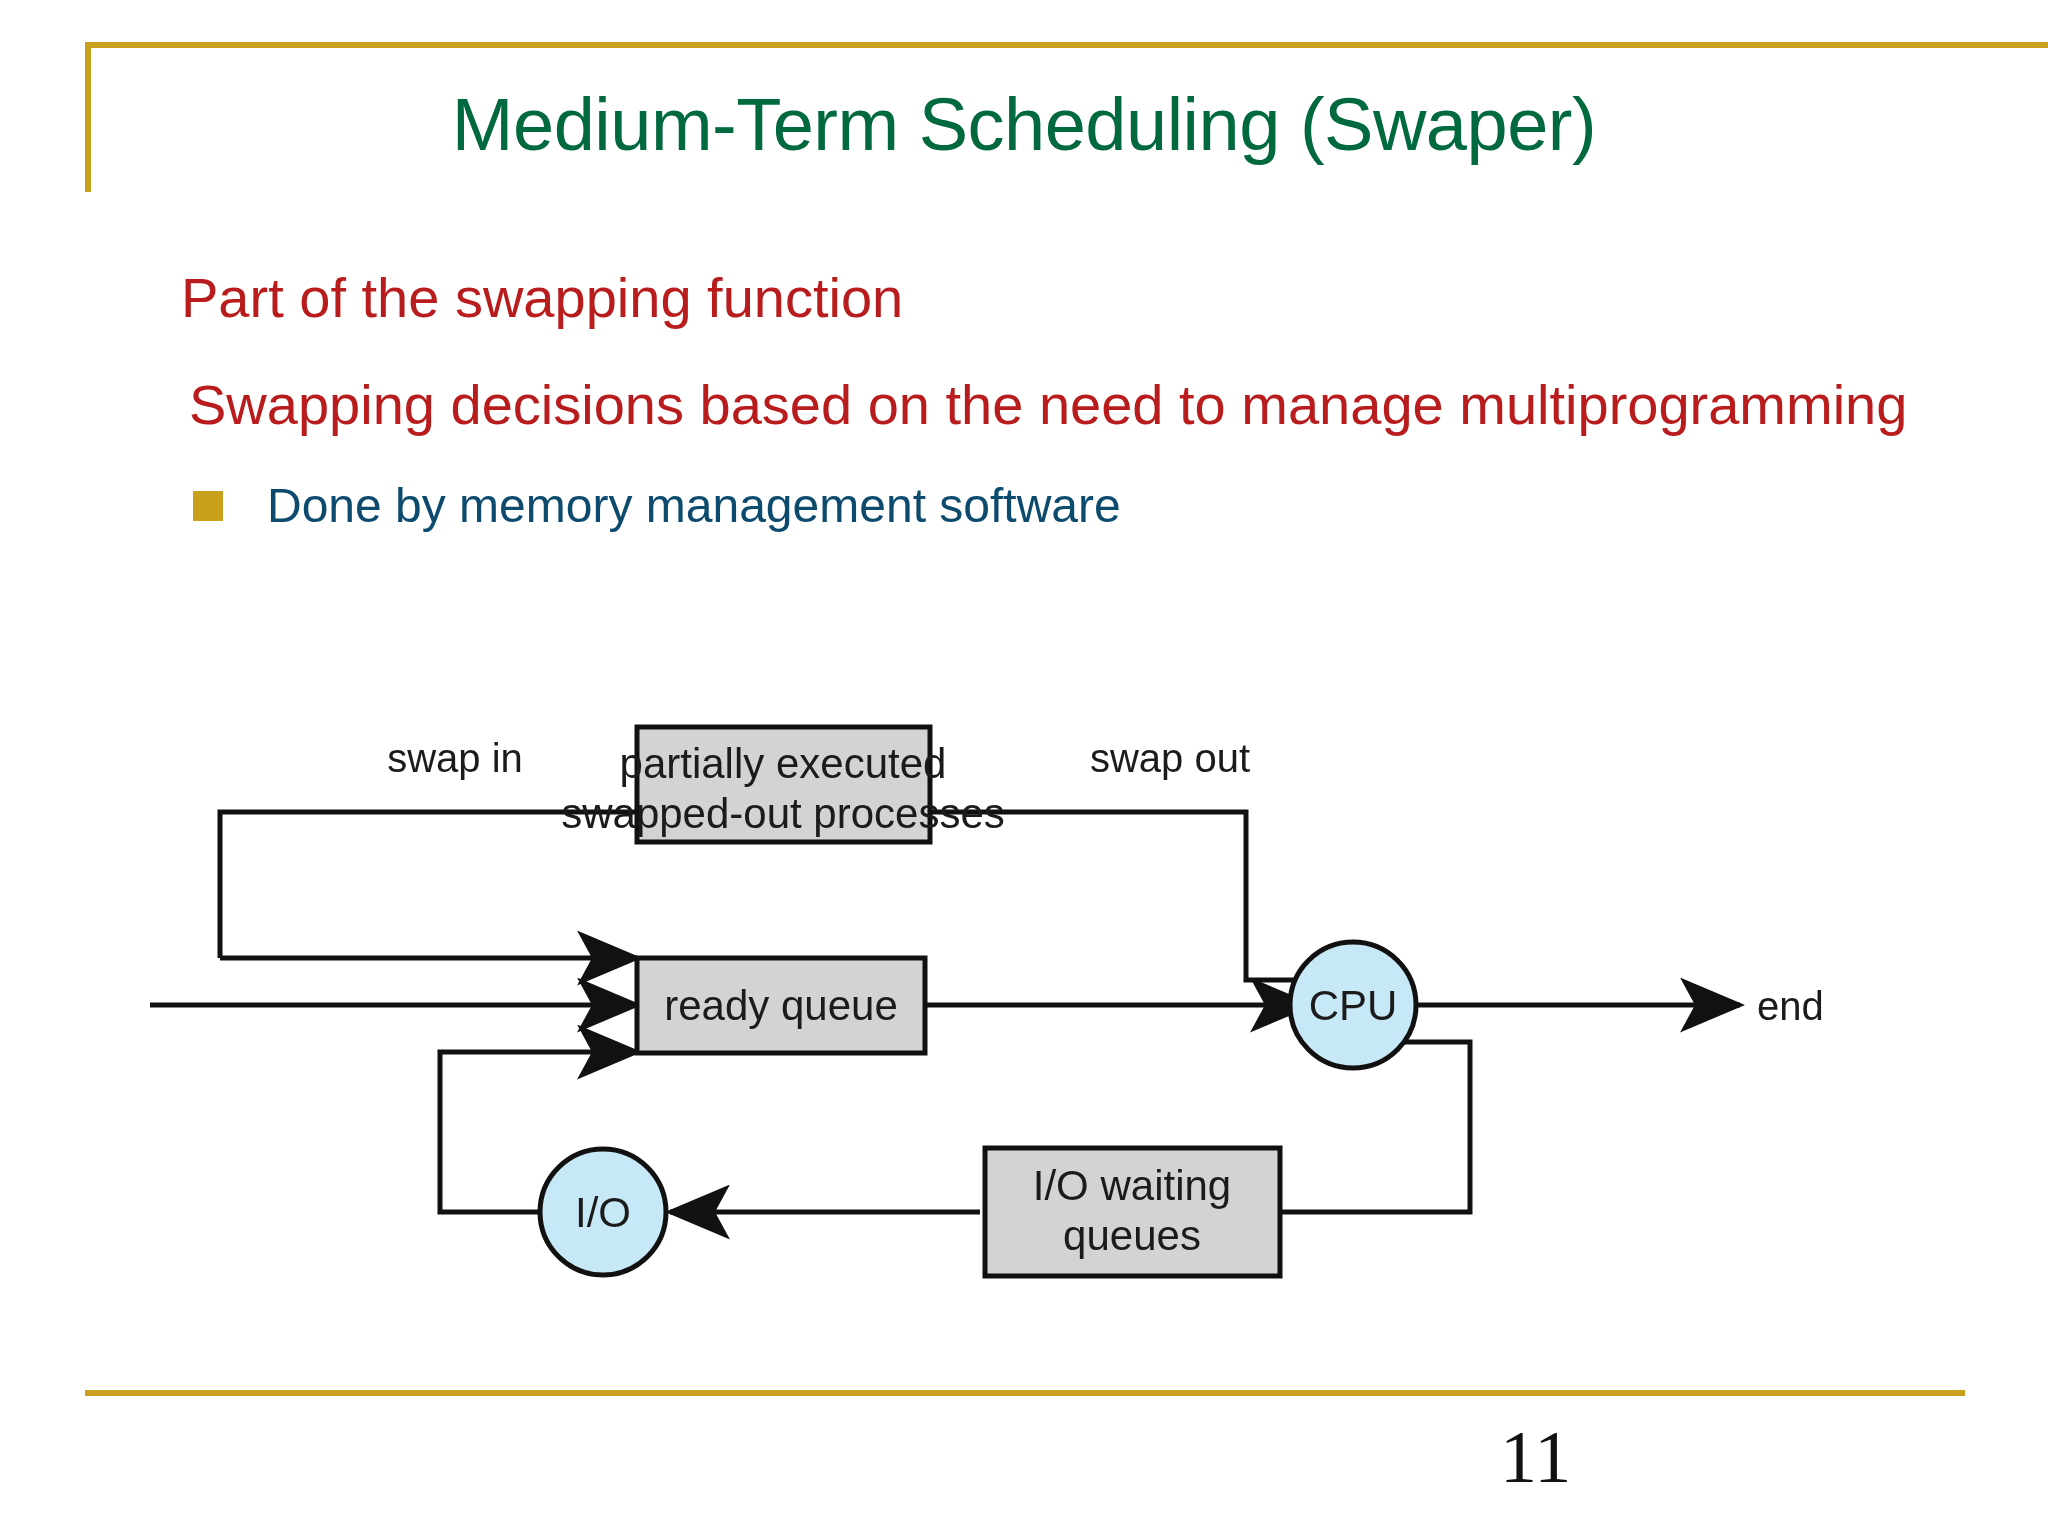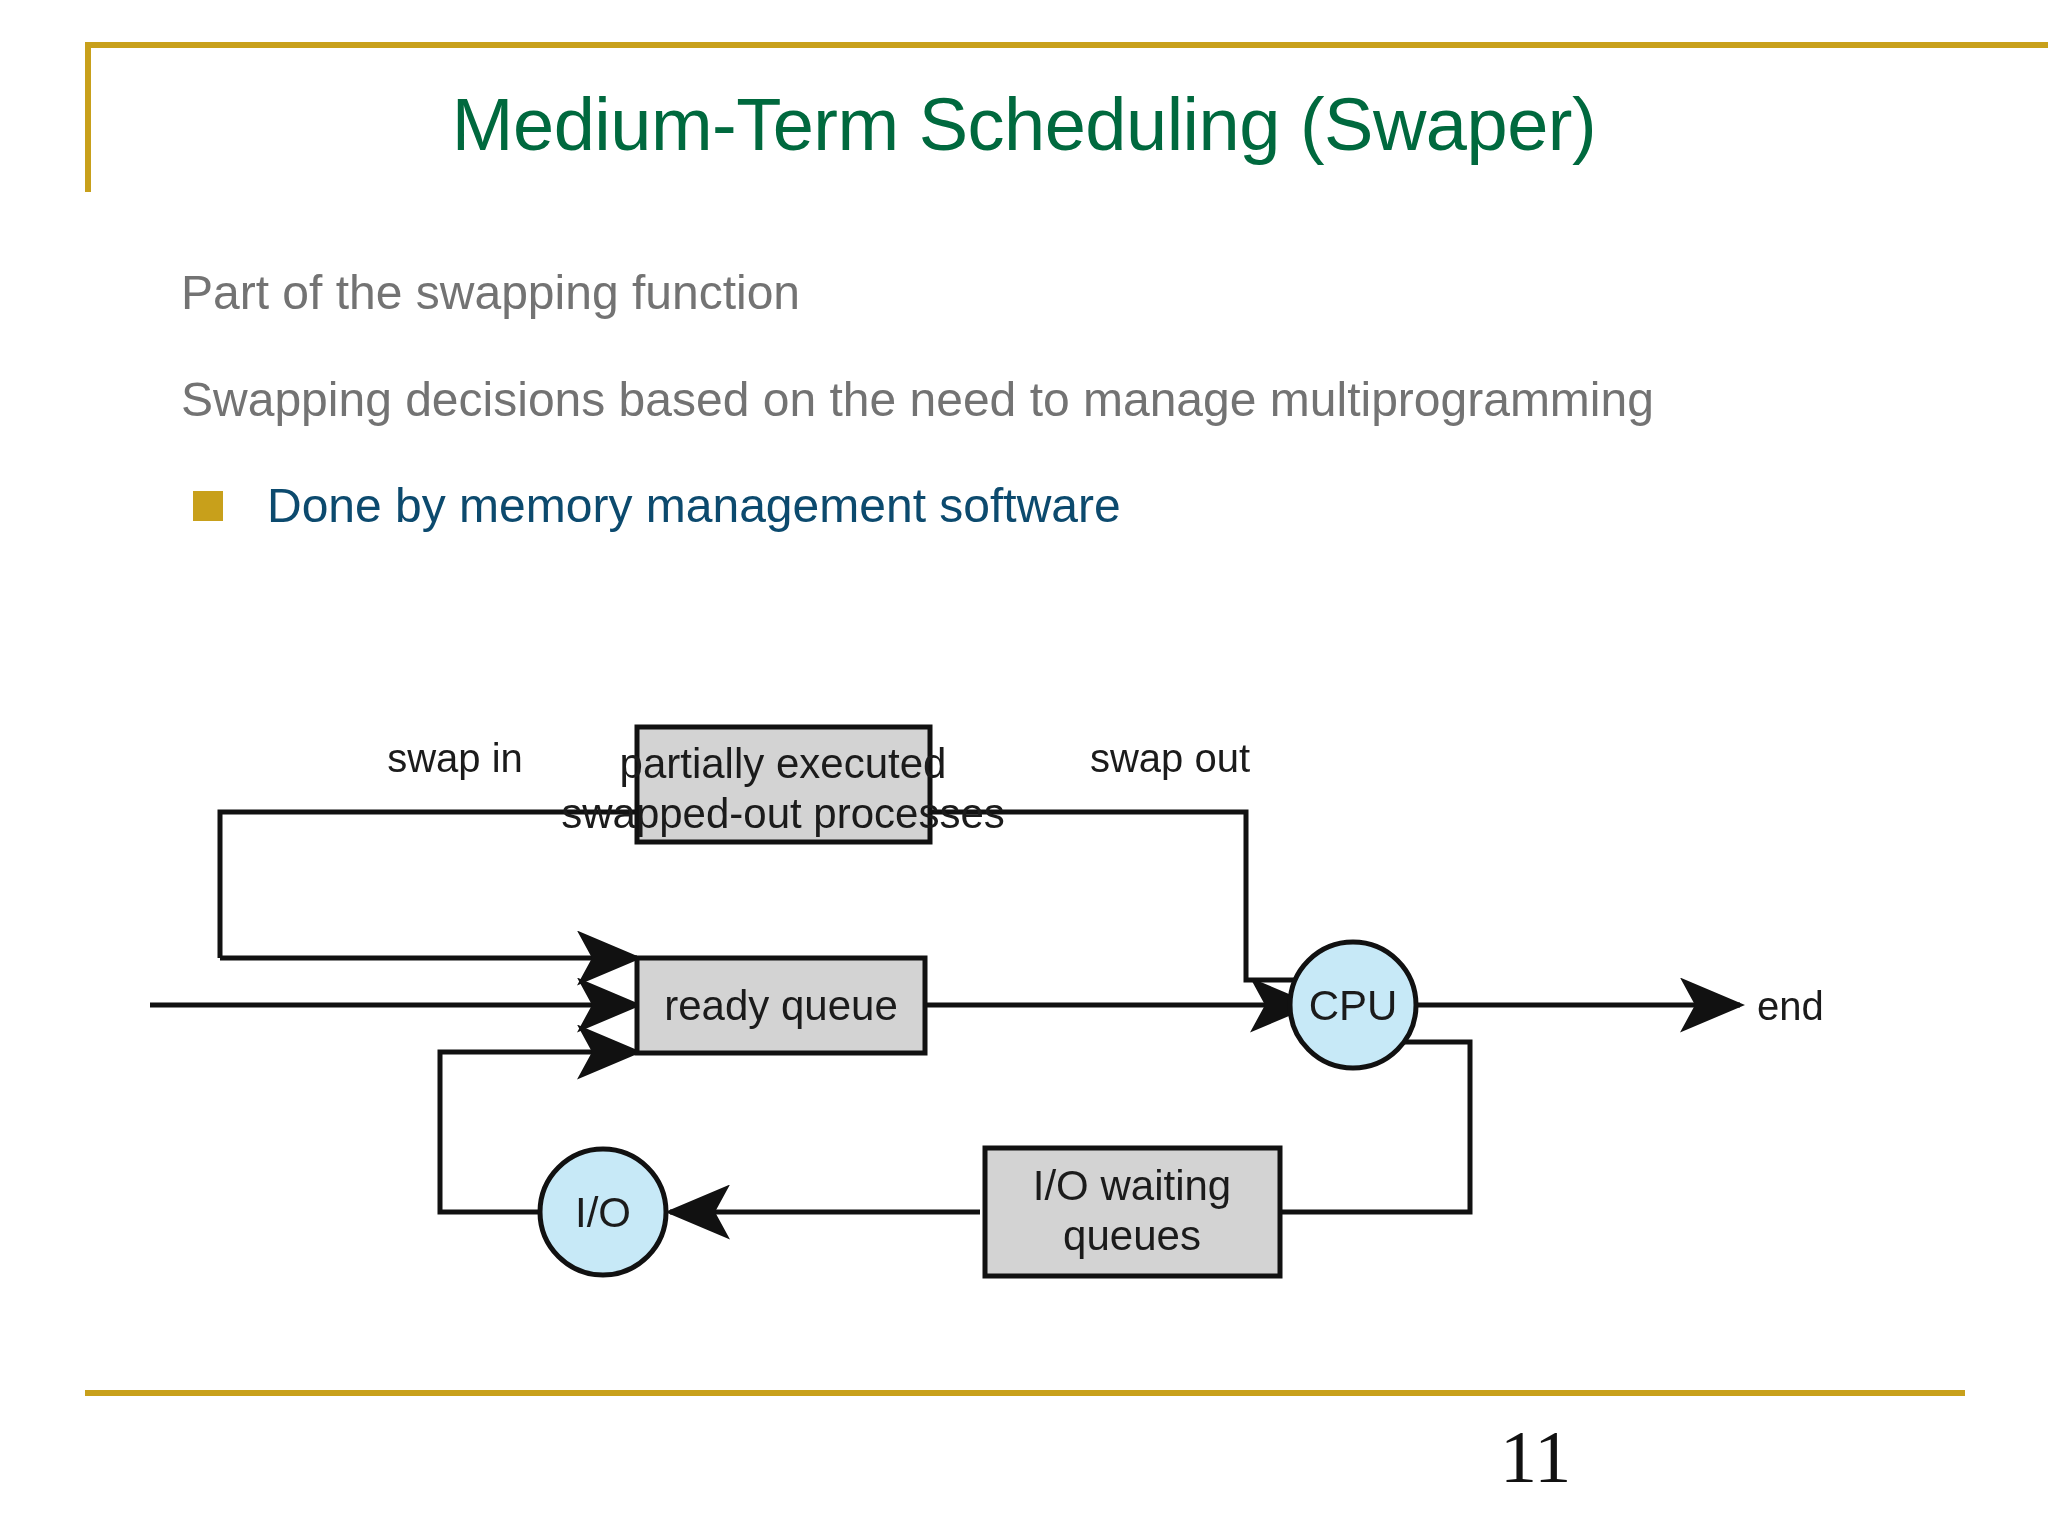--- a/index.html
+++ b/index.html
@@ -33,27 +33,27 @@
     color:#00693e;
     font-size:74px;
     font-weight:400;
     letter-spacing:-0.5px;
     white-space:nowrap;
   }
 
   
   .body-line{
     position:absolute;
-    color:#737373;
-    font-size:48px;
+    color:#b91c1c;
+    font-size:56px;
     font-weight:400;
     white-space:nowrap;
   }
   .line-1{left:181px;top:265px;}
-  .line-2{left:181px;top:372px;}
+  .line-2{left:189px;top:372px;}
 
   .bullet-row{
     position:absolute;left:193px;top:478px;
     display:flex;align-items:center;
   }
   .bullet-square{
     width:30px;height:30px;background:#c8a01b;flex:0 0 auto;
     margin-right:44px;
   }
   .bullet-text{

